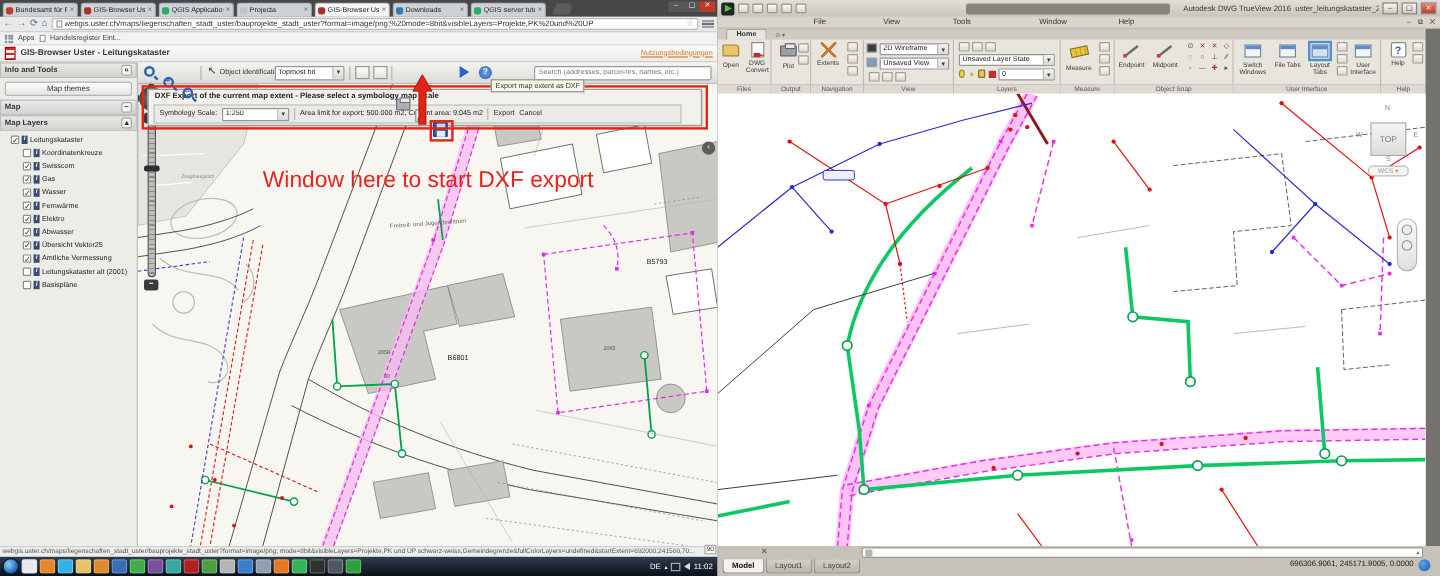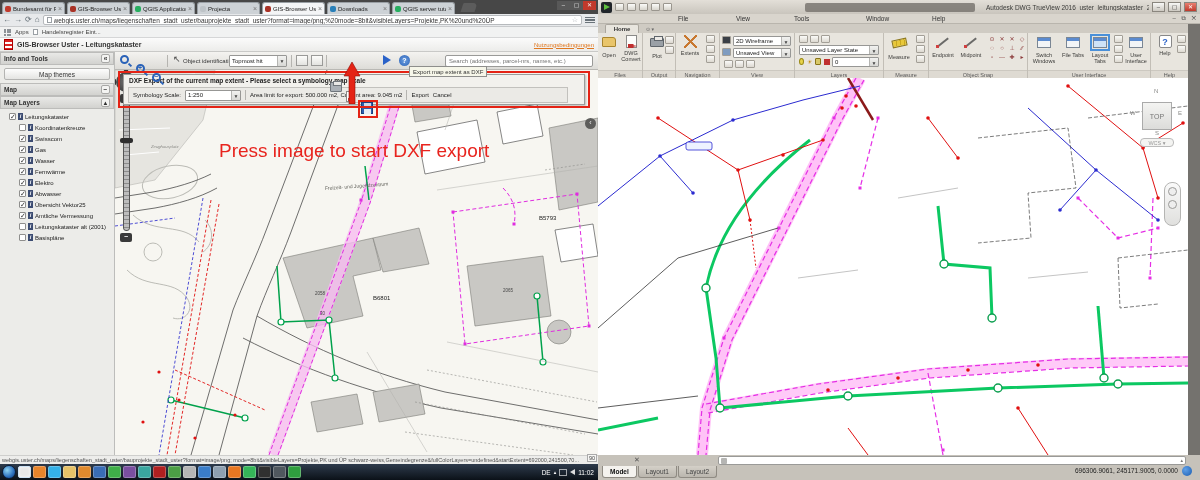--- a/index.html
+++ b/index.html
@@ -552,21 +552,21 @@
         <span class="vline"></span>
         <span class="dlg-btn">Export</span>
         <span class="dlg-btn">Cancel</span>
       </div>
     </div>
     <div id="dxf-redbox"></div>
     <svg id="red-arrow" viewBox="0 0 22 42" xmlns="http://www.w3.org/2000/svg">
       <polygon points="11,0 3,14 8,14 8,42 14,42 14,14 19,14" fill="#e42315" stroke="#8e0e06" stroke-width="0.6"></polygon>
     </svg>
     <div id="export-tooltip">Export map extent as DXF</div>
-    <div id="map-annotation">Press image to start DXF export</div>
+    <div id="map-annotation">Window here to start DXF export</div>
     <div id="panel-collapse">‹</div>
   </div>
 
   <div id="statusline">webgis.uster.ch/maps/liegenschaften_stadt_uster/bauprojekte_stadt_uster?format=image/png; mode=8bit&amp;visibleLayers=Projekte,PK und ÜP schwarz-weiss,Gemeindegrenze&amp;fullColorLayers=undefined&amp;startExtent=692000,241500,70...</div>
   <div id="zoom-badge">90</div>
 
   <div id="taskbar">
     <div id="start-orb"></div>
     <div style="display:flex;gap:2px;">
 

